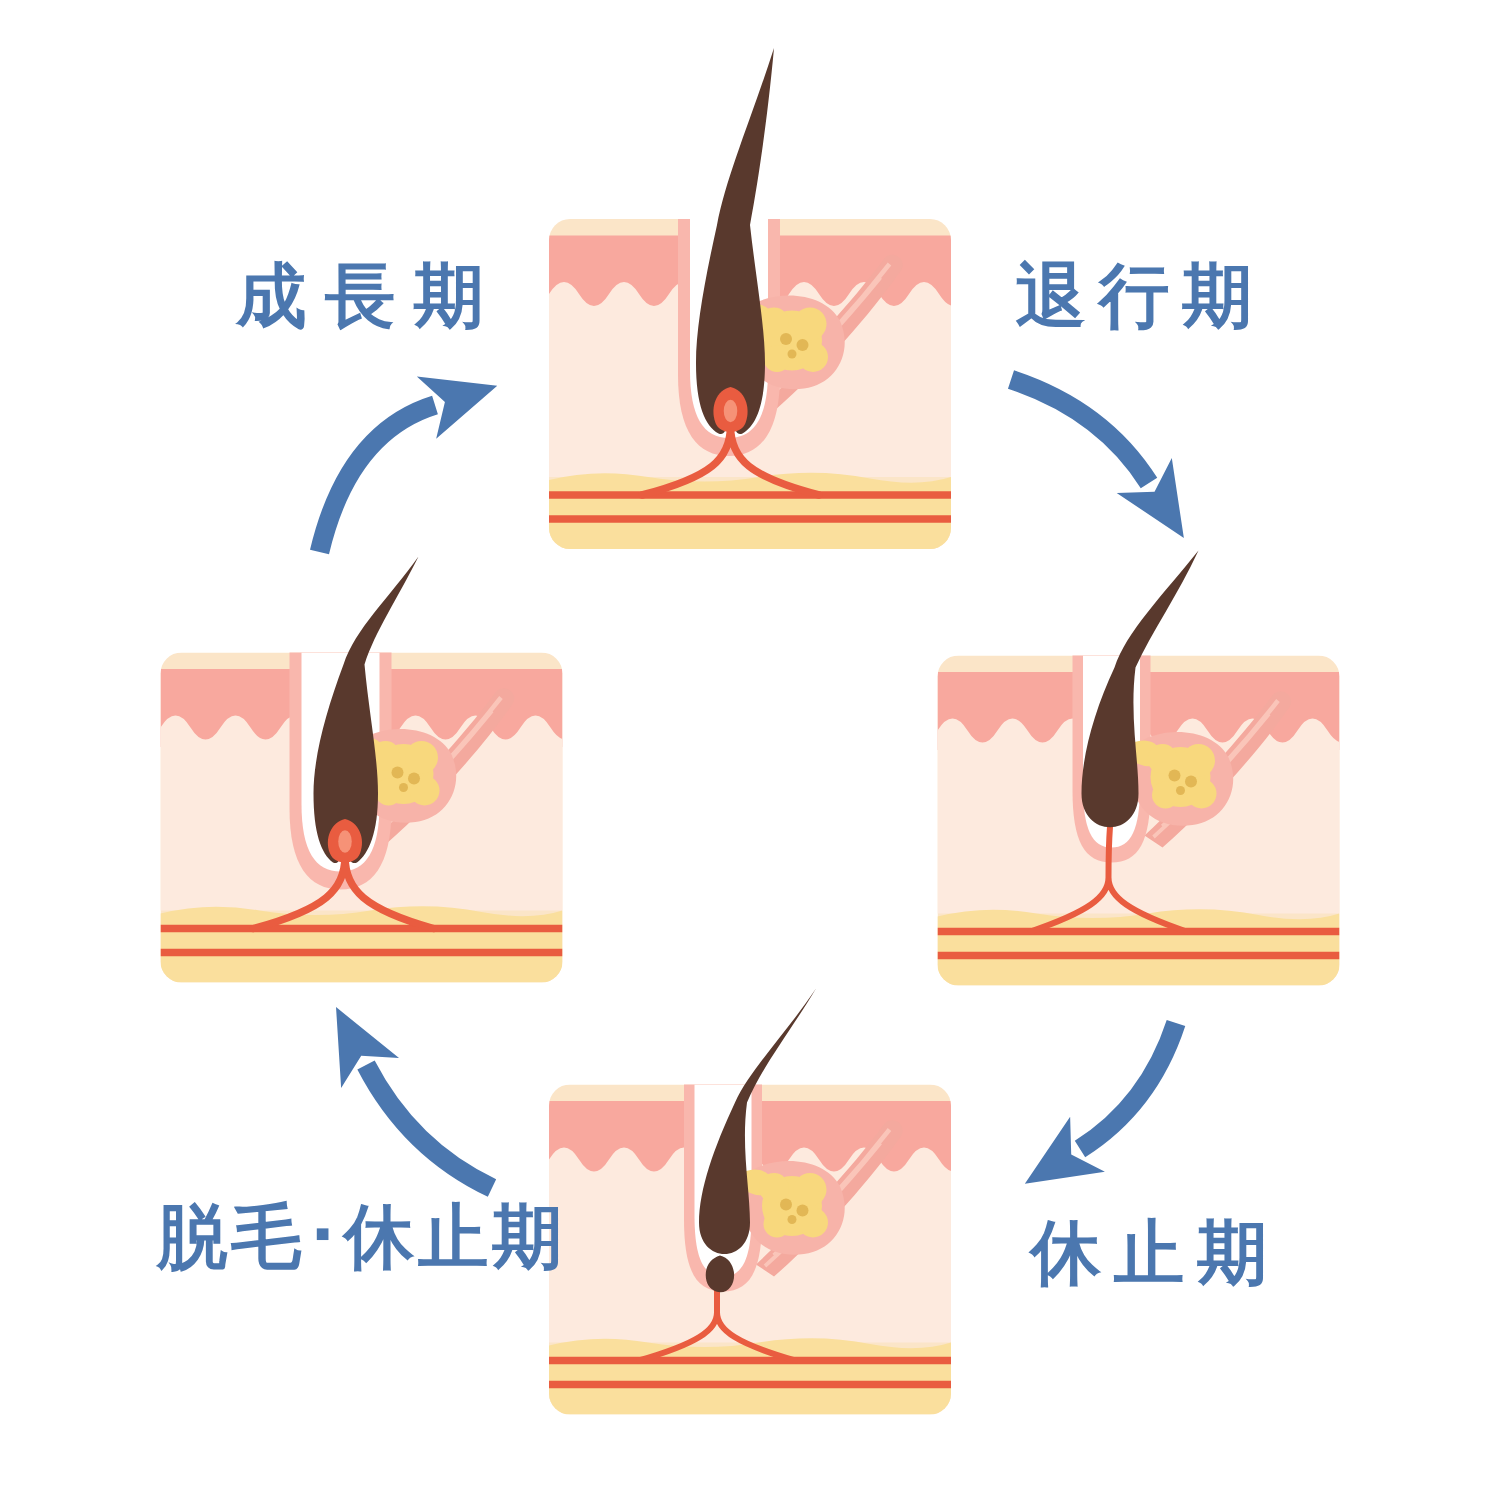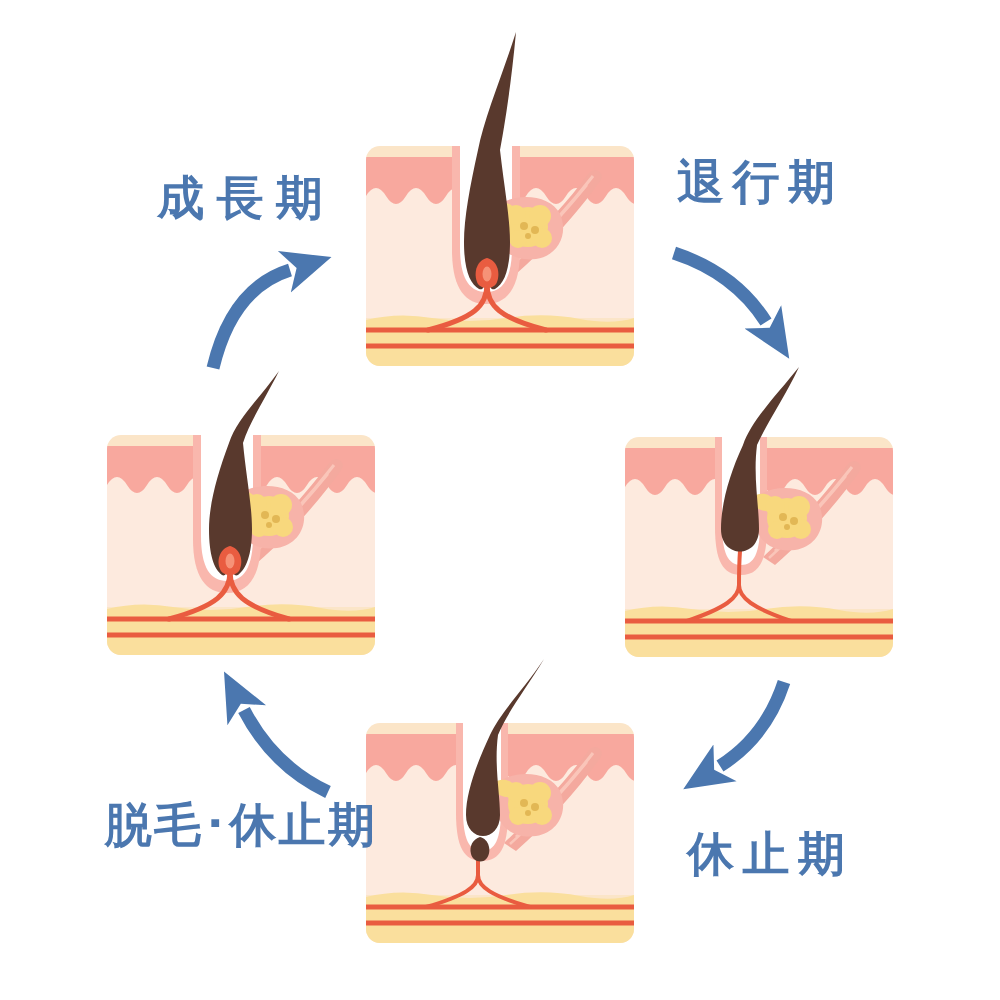--- a/index.html
+++ b/index.html
@@ -121,15 +121,15 @@
 </svg>
 
 <svg class="arrows" width="1000" height="1000" viewBox="0 0 1000 1000">
   <path d="M674 253 Q735 273 766 322" stroke="var(--blue,#4b77af)" stroke-width="13" fill="none" marker-end="url(#ah)"></path>
   <path d="M784 682 Q766 737 720 766" stroke="var(--blue,#4b77af)" stroke-width="13" fill="none" marker-end="url(#ah)"></path>
   <path d="M328 792 Q273 766 244 710" stroke="var(--blue,#4b77af)" stroke-width="13" fill="none" marker-end="url(#ah)"></path>
   <path d="M213 368 Q232 288 290 270" stroke="var(--blue,#4b77af)" stroke-width="13" fill="none" marker-end="url(#ah)"></path>
 </svg>
 
 <div class="label ls-wide" style="left:240px;top:197px">成長期</div>
-<div class="label ls-mid" style="left:756px;top:181px">退行期</div>
-<div class="label ls-mid" style="left:766px;top:853px">休止期</div>
+<div class="label ls-mid" style="left:756px;top:197px">退行期</div>
+<div class="label ls-mid" style="left:766px;top:835px">休止期</div>
 <div class="label ls-tight" style="left:241px;top:824px">脱毛･休止期</div>
 
 </body></html>

